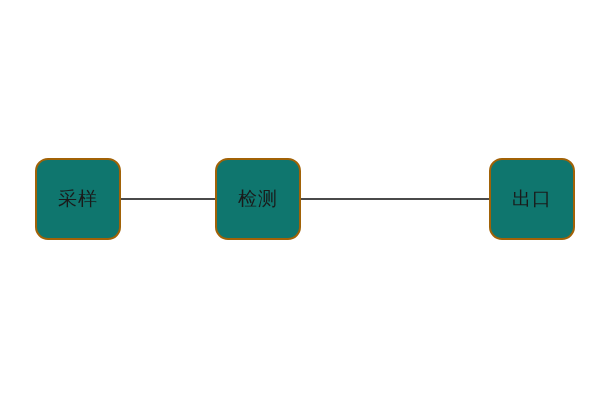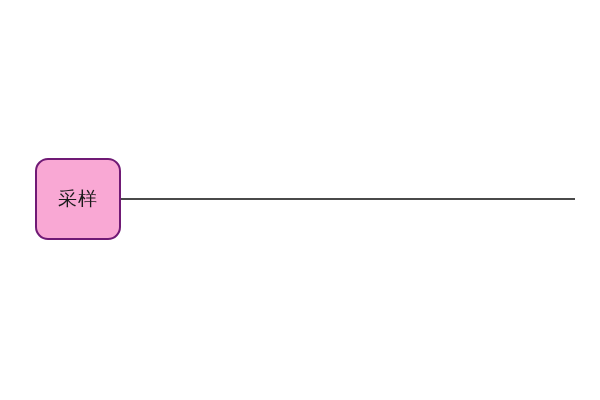--- a/index.html
+++ b/index.html
@@ -23,23 +23,23 @@
     width: 540px;
     height: 82px;
     display: flex;
     align-items: center;
   }
   .node {
     box-sizing: border-box;
     width: 86px;
     height: 82px;
     flex: 0 0 86px;
-    border: 2px solid #701a75;
+    border: 2px solid #a16207;
     border-radius: 13px;
-    background: #f9a8d4;
+    background: #0f766e;
     display: flex;
     align-items: center;
     justify-content: center;
   }
   .node-label {
     font-size: 19px;
     color: #1a1a1a;
     letter-spacing: 1px;
     white-space: nowrap;
     user-select: none;
@@ -55,21 +55,27 @@
 
 <div class="canvas">
   <div class="flow-row">
 
     <div class="node">
       <span class="node-label">采样</span>
     </div>
 
     <div class="connector"></div>
 
+    <div class="node">
+      <span class="node-label">检测</span>
+    </div>
 
     <div class="connector"></div>
 
 
     <div class="connector"></div>
 
+    <div class="node">
+      <span class="node-label">出口</span>
+    </div>
 
   </div>
 </div>
 
 </body></html>

